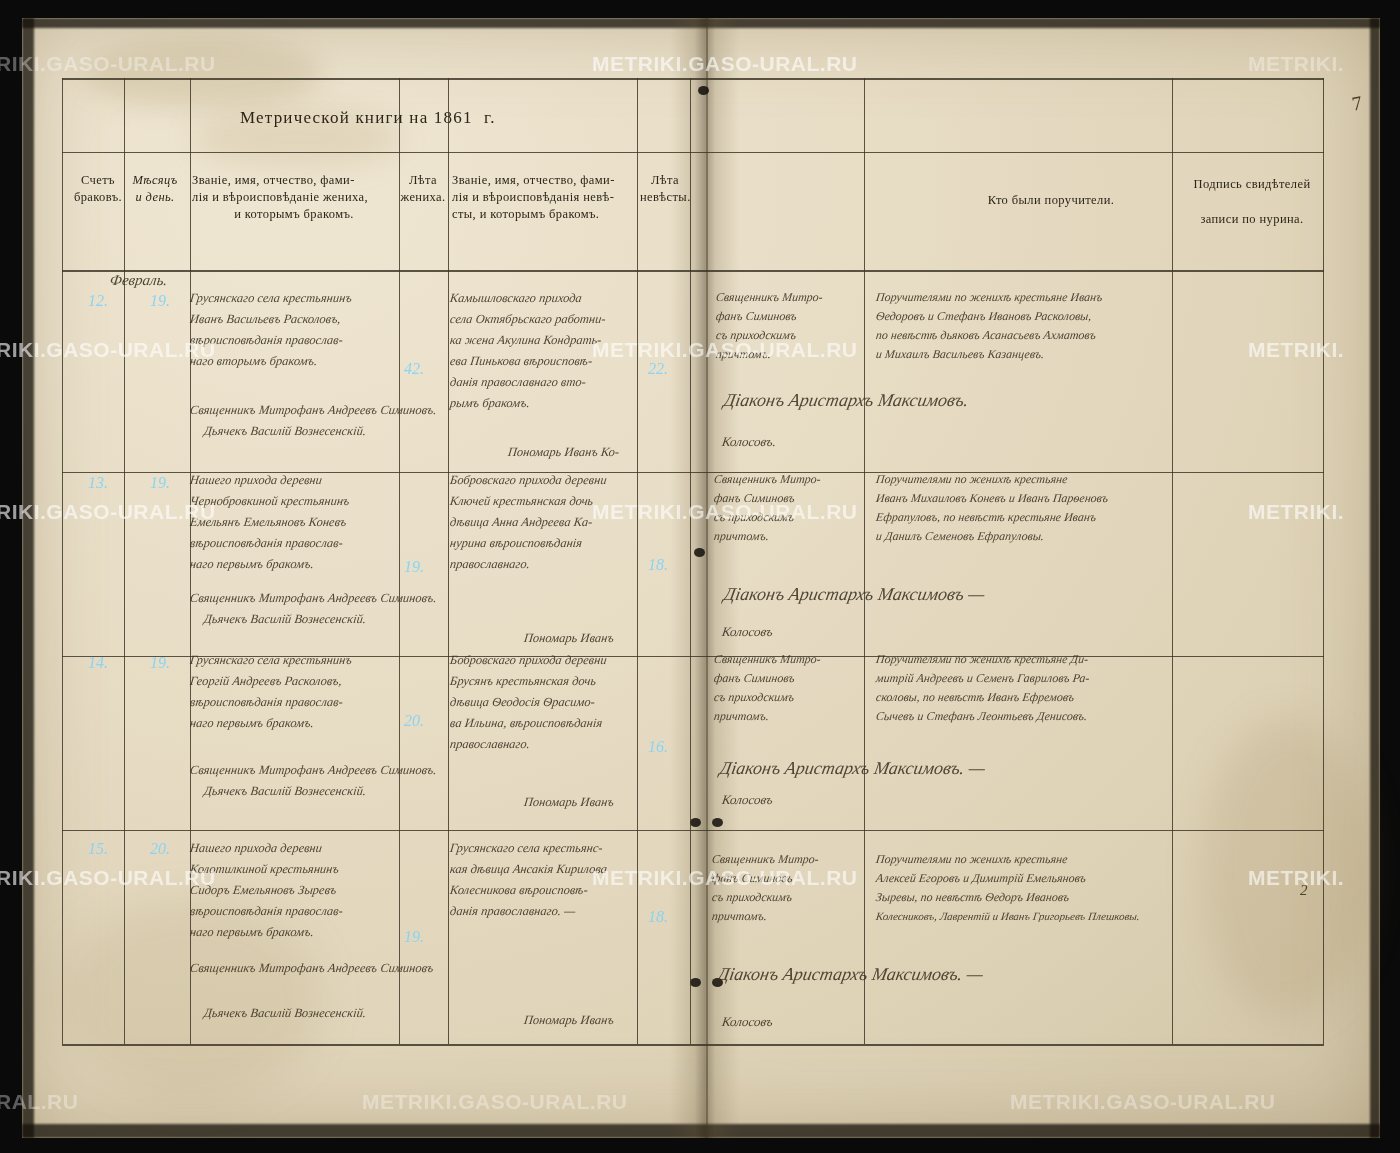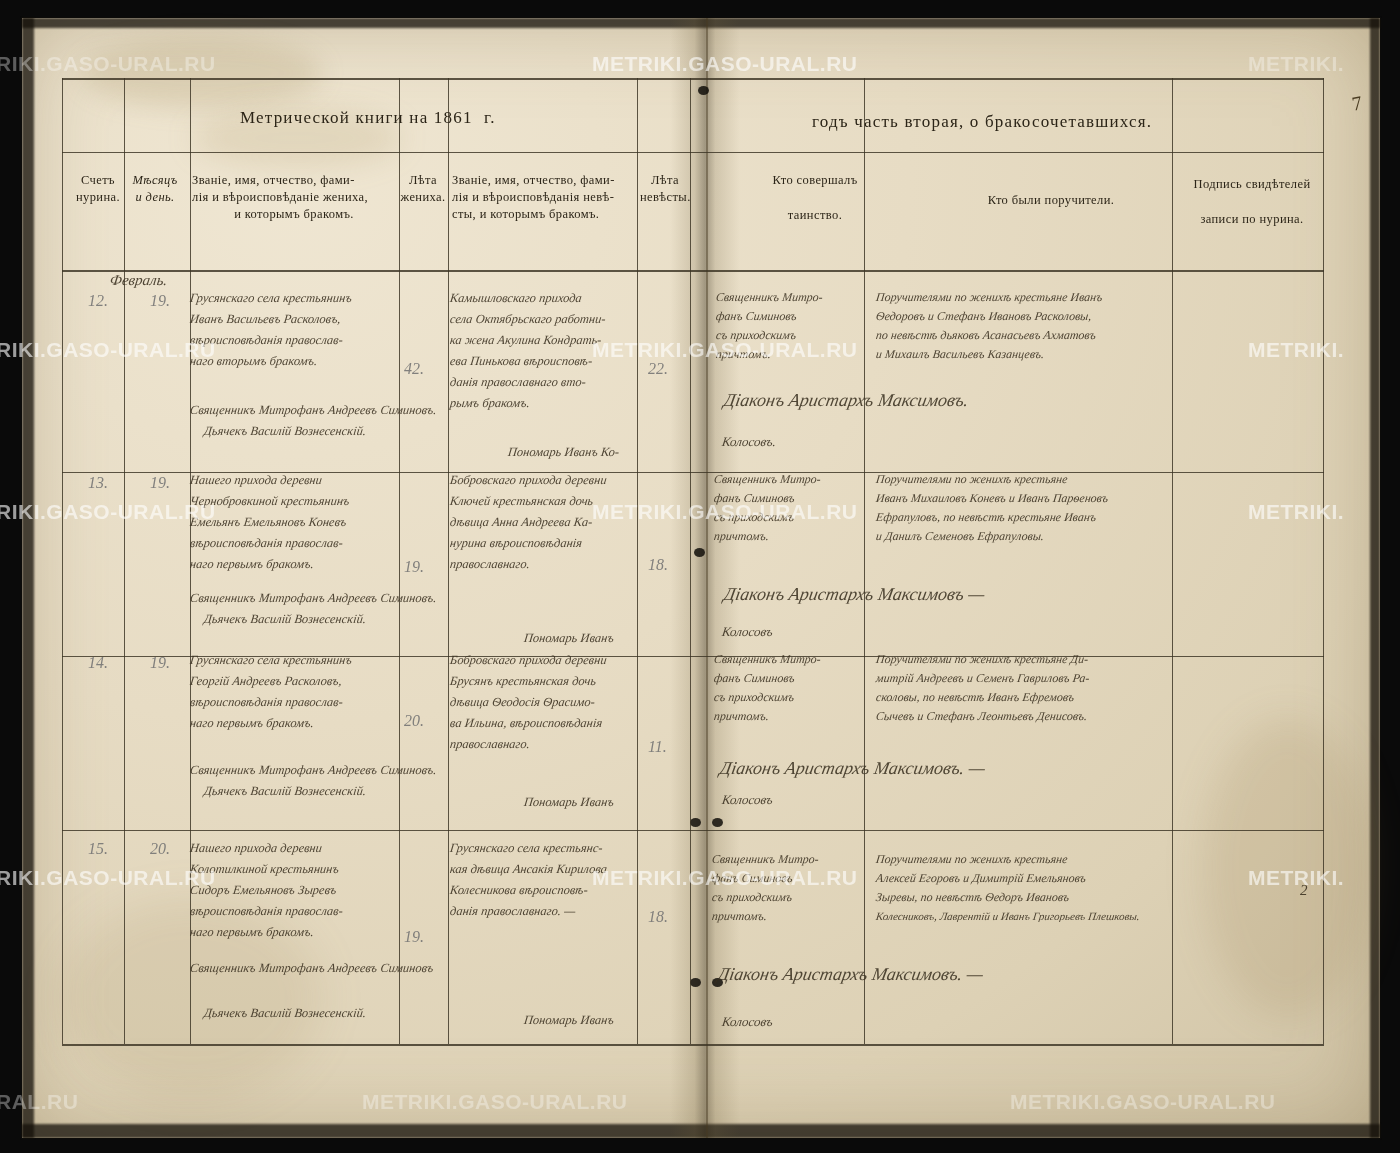--- a/index.html
+++ b/index.html
@@ -135,21 +135,21 @@
     position: absolute;
     font-family: "Liberation Serif", serif;
     font-style: italic;
     color: #3a3020;
     white-space: nowrap;
     transform-origin: left center;
     opacity: .88;
   }
   .hw.s13 { font-size: 13px; }
   .hw.s15 { font-size: 15px; }
-  .hw.num { font-style: italic; font-size: 16px; color: #737373; }
+  .hw.num { font-style: italic; font-size: 16px; color: #7dd3fc; }
 
   .hw-block { position: absolute; }
   .hw-block .ln {
     display: block;
     font-family: "Liberation Serif", serif;
     font-style: italic;
     font-size: 12.5px;
     line-height: 21px;
     color: #3a3020;
     white-space: nowrap;
@@ -206,21 +206,20 @@
     <div class="hole" style="left:668px; top:800px;"></div>
     <div class="hole" style="left:690px; top:800px;"></div>
     <div class="hole" style="left:668px; top:960px;"></div>
     <div class="hole" style="left:690px; top:960px;"></div>
   </div>
 
   <div class="title-left">
     <span>Метрической книги на 1861</span>
     <span style="margin-left:6px;">г.</span>
   </div>
-  <div class="title-right">годъ часть вторая, о бракосочетавшихся.</div>
   <div class="folio">7</div>
 
   <div class="table">
 
     <div class="hline thick" style="left:0; top:0; width:1262px;"></div>
     <div class="hline" style="left:0; top:74px; width:1262px;"></div>
     <div class="hline thick" style="left:0; top:192px; width:1262px;"></div>
     <div class="hline" style="left:0; top:394px; width:1262px;"></div>
     <div class="hline" style="left:0; top:578px; width:1262px;"></div>
     <div class="hline" style="left:0; top:752px; width:1262px;"></div>
@@ -233,21 +232,21 @@
     <div class="vline" style="left:386px; top:0; height:966px;"></div>
     <div class="vline" style="left:575px; top:0; height:966px;"></div>
     <div class="vline" style="left:628px; top:0; height:966px;"></div>
     <div class="vline" style="left:802px; top:0; height:966px;"></div>
     <div class="vline" style="left:1110px; top:0; height:966px;"></div>
     <div class="vline" style="left:1261px; top:0; height:966px;"></div>
   </div>
 
   <div class="colhead" style="left:70px; top:172px; width:56px;">
     <span>Счетъ</span>
-    <span>нурина.</span>
+    <span>браковъ.</span>
   </div>
   <div class="colhead" style="left:122px; top:172px; width:66px;font-style:italic;">
     <span>Мѣсяцъ</span>
     <span>и день.</span>
   </div>
   <div class="colhead" style="left:192px; top:172px; width:204px; text-align:left;">
     <span>Званіе, имя, отчество, фами-</span>
     <span>лія и вѣроисповѣданіе жениха,</span>
     <span style="text-align:center;">и которымъ бракомъ.</span>
   </div>
@@ -256,24 +255,20 @@
     <span>жениха.</span>
   </div>
   <div class="colhead" style="left:452px; top:172px; width:186px; text-align:left;">
     <span>Званіе, имя, отчество, фами-</span>
     <span>лія и вѣроисповѣданія невѣ-</span>
     <span>сты, и которымъ бракомъ.</span>
   </div>
   <div class="colhead" style="left:640px; top:172px; width:50px;">
     <span>Лѣта</span>
     <span>невѣсты.</span>
-  </div>
-  <div class="colhead" style="left:740px; top:172px; width:150px;">
-    <span>Кто совершалъ</span>
-    <span style="margin-top:18px;">таинство.</span>
   </div>
   <div class="colhead" style="left:916px; top:192px; width:270px;">
     <span>Кто были поручители.</span>
   </div>
   <div class="colhead" style="left:1180px; top:176px; width:144px;">
     <span>Подпись свидѣтелей</span>
     <span style="margin-top:18px;">записи по нурина.</span>
   </div>
 
   <div class="hw s15" style="left:110px; top:272px; transform:skewX(-8deg);">Февраль.</div>
@@ -386,21 +381,21 @@
   <div class="hw-block" style="left:450px; top:650px;">
     <span class="ln">Бобровскаго прихода деревни</span>
     <span class="ln">Брусянъ крестьянская дочь</span>
     <span class="ln">дѣвица Ѳеодосія Ѳрасимо-</span>
     <span class="ln">ва Ильина, вѣроисповѣданія</span>
     <span class="ln">православнаго.</span>
   </div>
   <div class="hw-block" style="left:524px; top:792px;">
     <span class="ln">Пономарь Иванъ</span>
   </div>
-  <div class="hw num" style="left:648px; top:738px;">11.</div>
+  <div class="hw num" style="left:648px; top:738px;">16.</div>
 
   <div class="hw-block tight" style="left:714px; top:650px;">
     <span class="ln">Священникъ Митро-</span>
     <span class="ln">фанъ Симиновъ</span>
     <span class="ln">съ приходскимъ</span>
     <span class="ln">причтомъ.</span>
   </div>
   <div class="hw-sign" style="left:720px; top:758px;">Діаконъ Аристархъ Максимовъ. —</div>
   <div class="hw s13" style="left:722px; top:792px; transform:skewX(-8deg);">Колосовъ</div>
 

